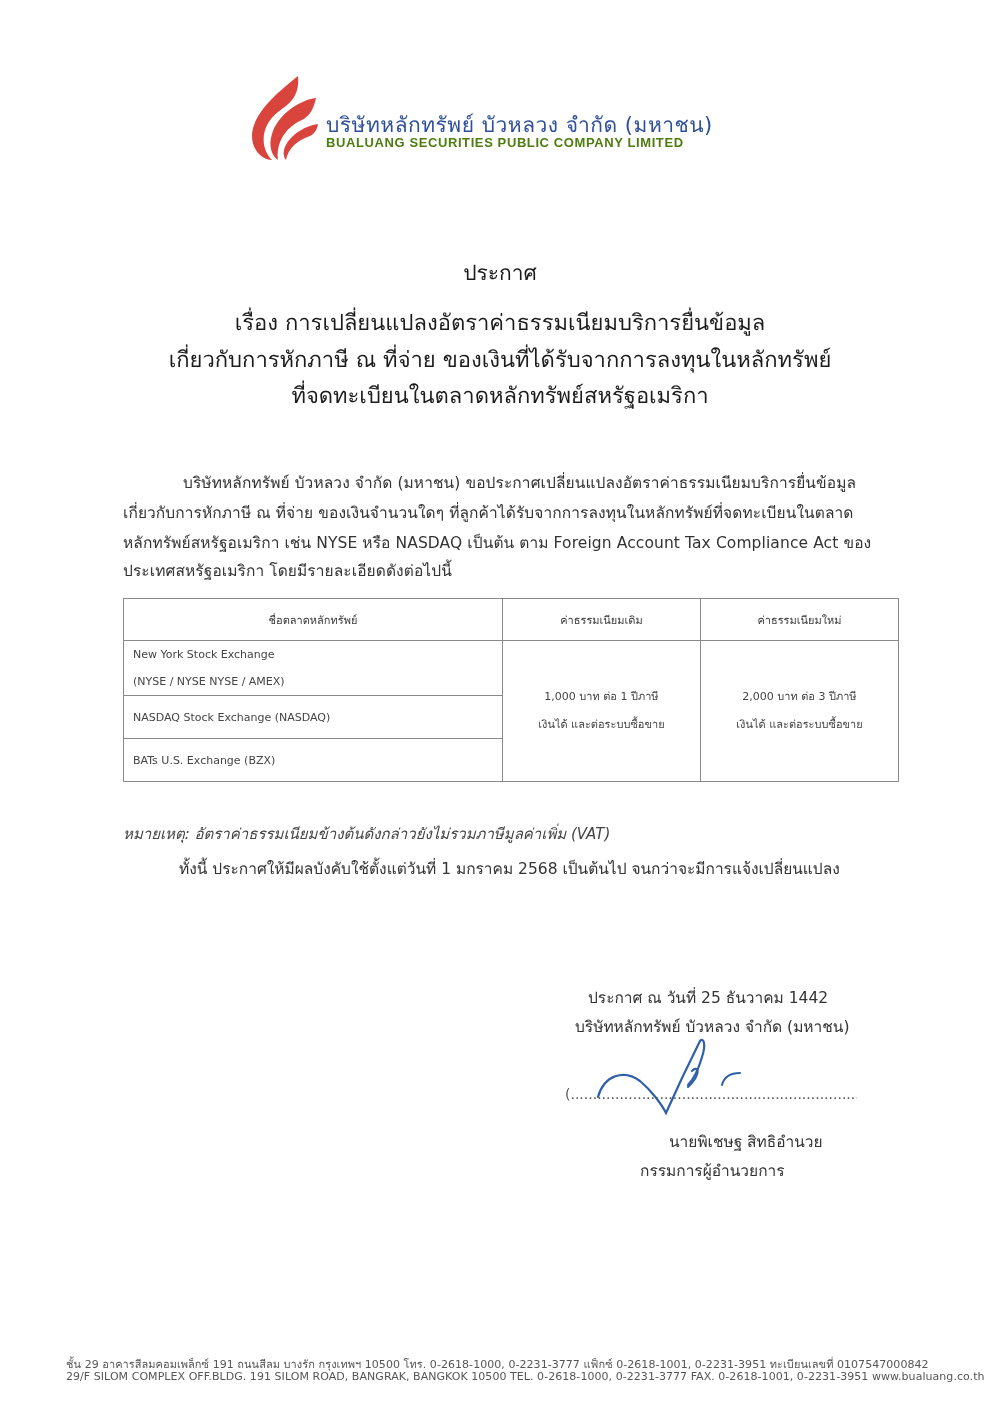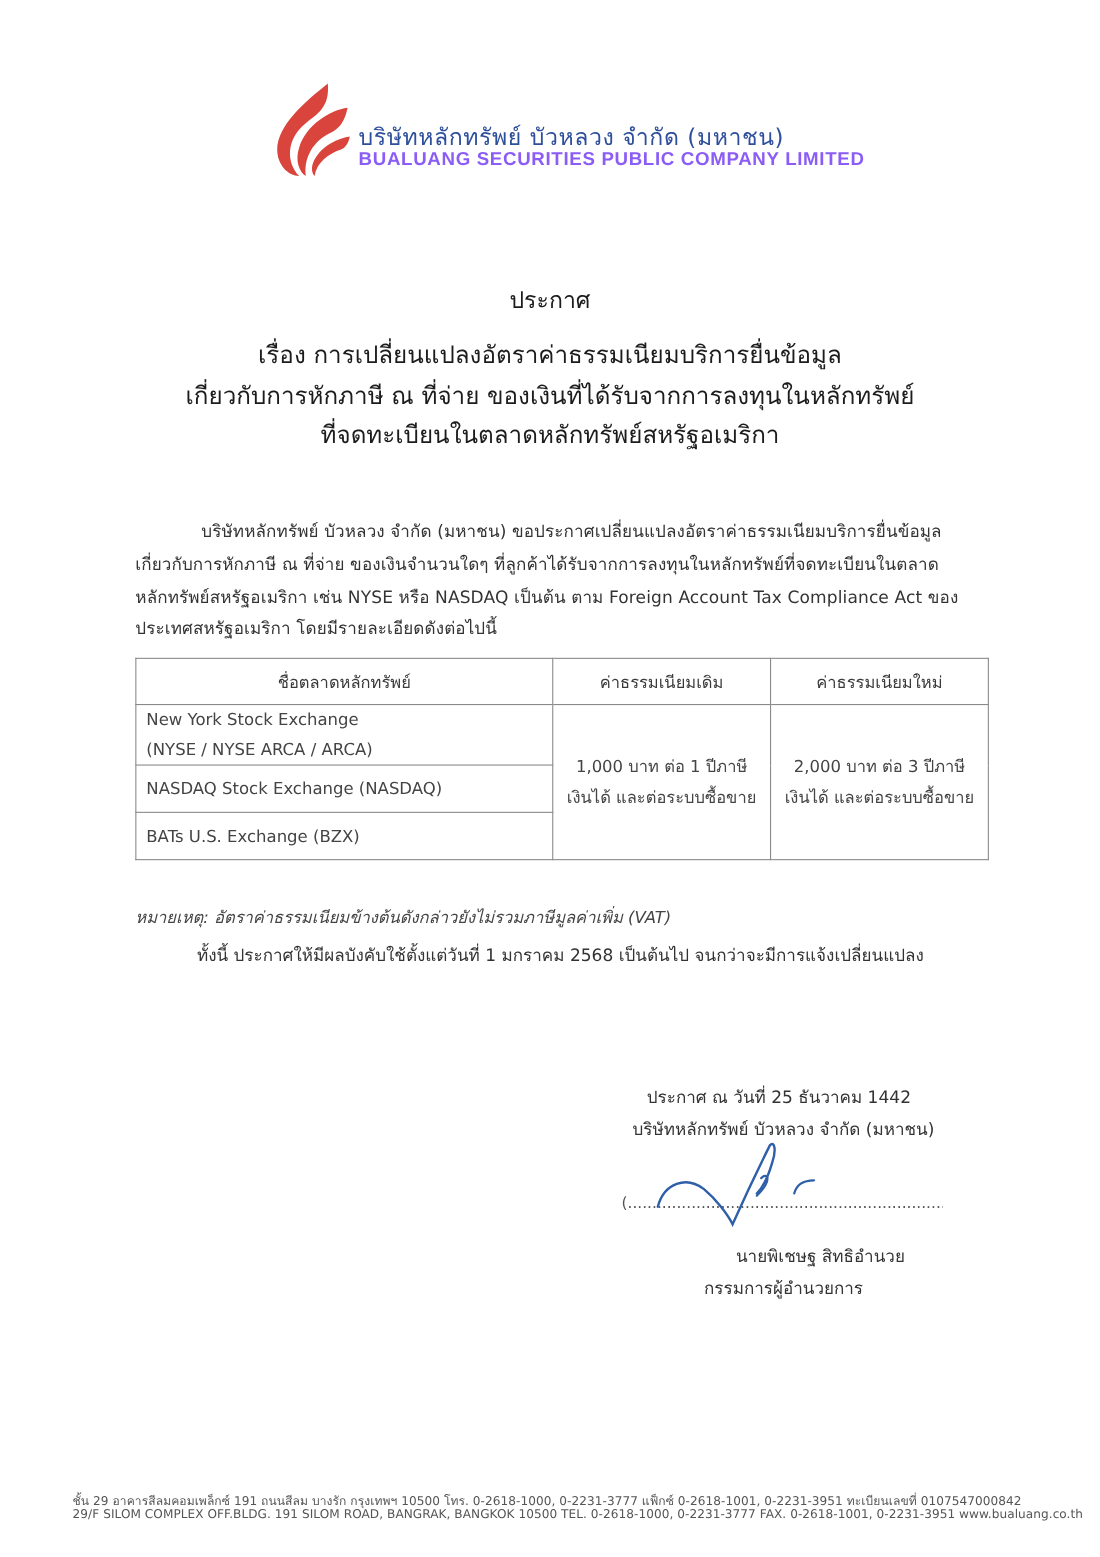--- a/index.html
+++ b/index.html
@@ -9,22 +9,22 @@
     }
     .page { position: absolute; left: 0; top: 0; width: 842px; height: 1415px; }
 
     
     .logo { position: absolute; left: 248px; top: 74px; width: 72px; height: 88px; }
     .brand-th {
       position: absolute; left: 326px; top: 108px; font-size: 21px; color: #2e4f9c;
       letter-spacing: 0.5px; white-space: nowrap;
     }
     .brand-en {
-      position: absolute; left: 326px; top: 135px; font-size: 17px; font-weight: bold;
-      color: #8b5cf6; letter-spacing: 0.6px; white-space: nowrap;
+      position: absolute; left: 326px; top: 135px; font-size: 13px; font-weight: bold;
+      color: #4d7c0f; letter-spacing: 0.6px; white-space: nowrap;
       font-family: "Liberation Sans", sans-serif;
     }
 
     
     .heading {
       position: absolute; left: 0; width: 1000px; text-align: center; color: #1c1c1c;
       font-size: 22px; white-space: nowrap;
     }
     .h-announce { top: 256px; font-size: 21px; }
     .h-subject-1 { top: 305px; }
@@ -37,21 +37,21 @@
       white-space: nowrap; letter-spacing: 0.1px;
     }
     .p1 { top: 470px; left: 183px; }
     .p2 { top: 500px; }
     .p3 { top: 530px; }
     .p4 { top: 558px; }
 
     
     .fee-table {
       position: absolute; left: 123px; top: 598px; width: 776px; height: 183px;
-      border-collapse: collapse; font-size: 15px; color: #444;
+      border-collapse: collapse; font-size: 11px; color: #444;
     }
     .fee-table td, .fee-table th {
       border: 1px solid #8a8a8a; padding: 0 9px; font-weight: normal;
     }
     .fee-table th { height: 41px; text-align: center; color: #3a3a3a; }
     .col-market { width: 358px; }
     .col-old { width: 178px; }
     .col-new { width: 178px; }
     .cell-market { text-align: left; line-height: 27px; }
     .cell-fee { text-align: center; line-height: 28px; }
@@ -120,21 +120,21 @@
   <table class="fee-table">
     <tbody>
         <tr>
       <th class="col-market">ชื่อตลาดหลักทรัพย์</th>
       <th class="col-old">ค่าธรรมเนียมเดิม</th>
       <th class="col-new">ค่าธรรมเนียมใหม่</th>
     </tr>
     <tr class="row-1">
       <td class="cell-market">
         <div>New York Stock Exchange</div>
-        <div>(NYSE / NYSE ARCA / ARCA)</div>
+        <div>(NYSE / NYSE NYSE / AMEX)</div>
       </td>
       <td class="cell-fee" rowspan="3">
         <div>1,000 บาท ต่อ 1 ปีภาษี</div>
         <div>เงินได้ และต่อระบบซื้อขาย</div>
       </td>
       <td class="cell-fee" rowspan="3">
         <div>2,000 บาท ต่อ 3 ปีภาษี</div>
         <div>เงินได้ และต่อระบบซื้อขาย</div>
       </td>
     </tr>

